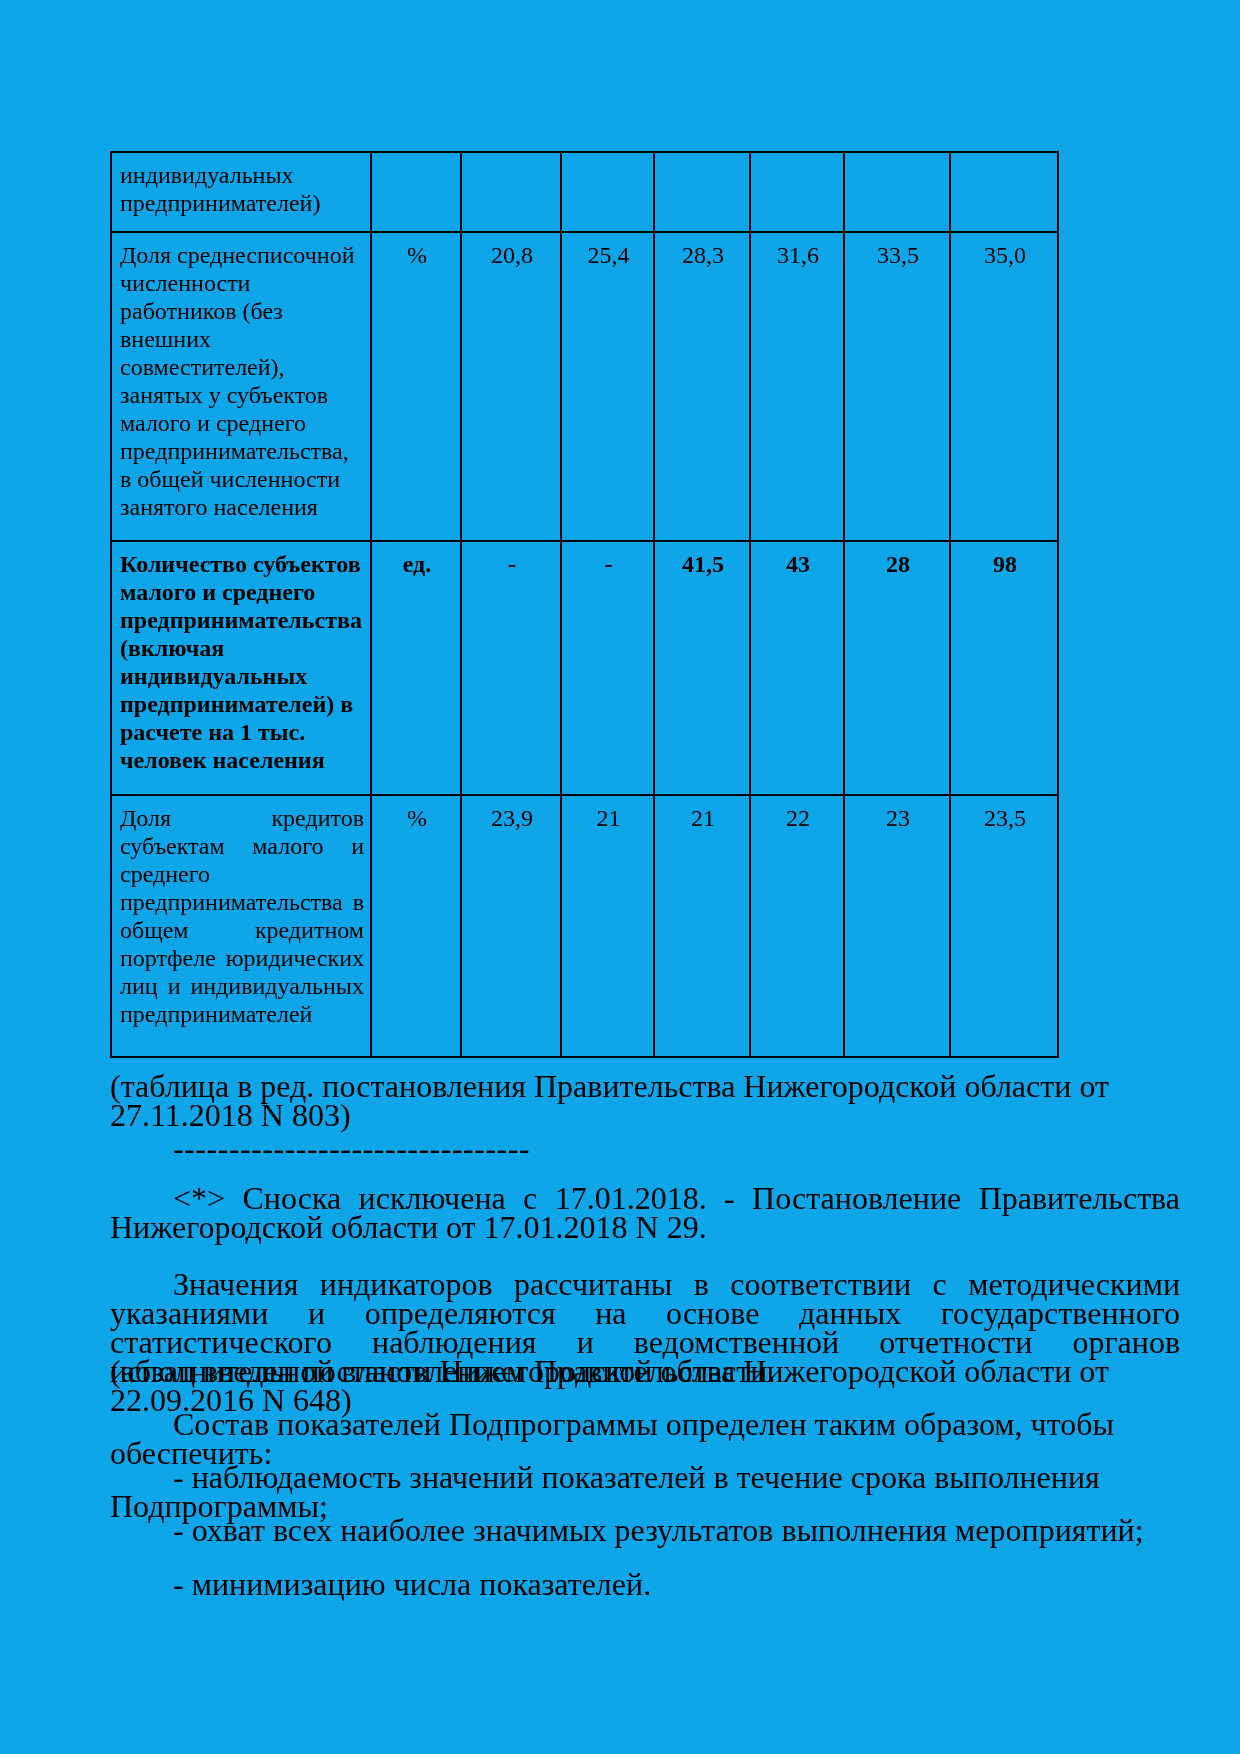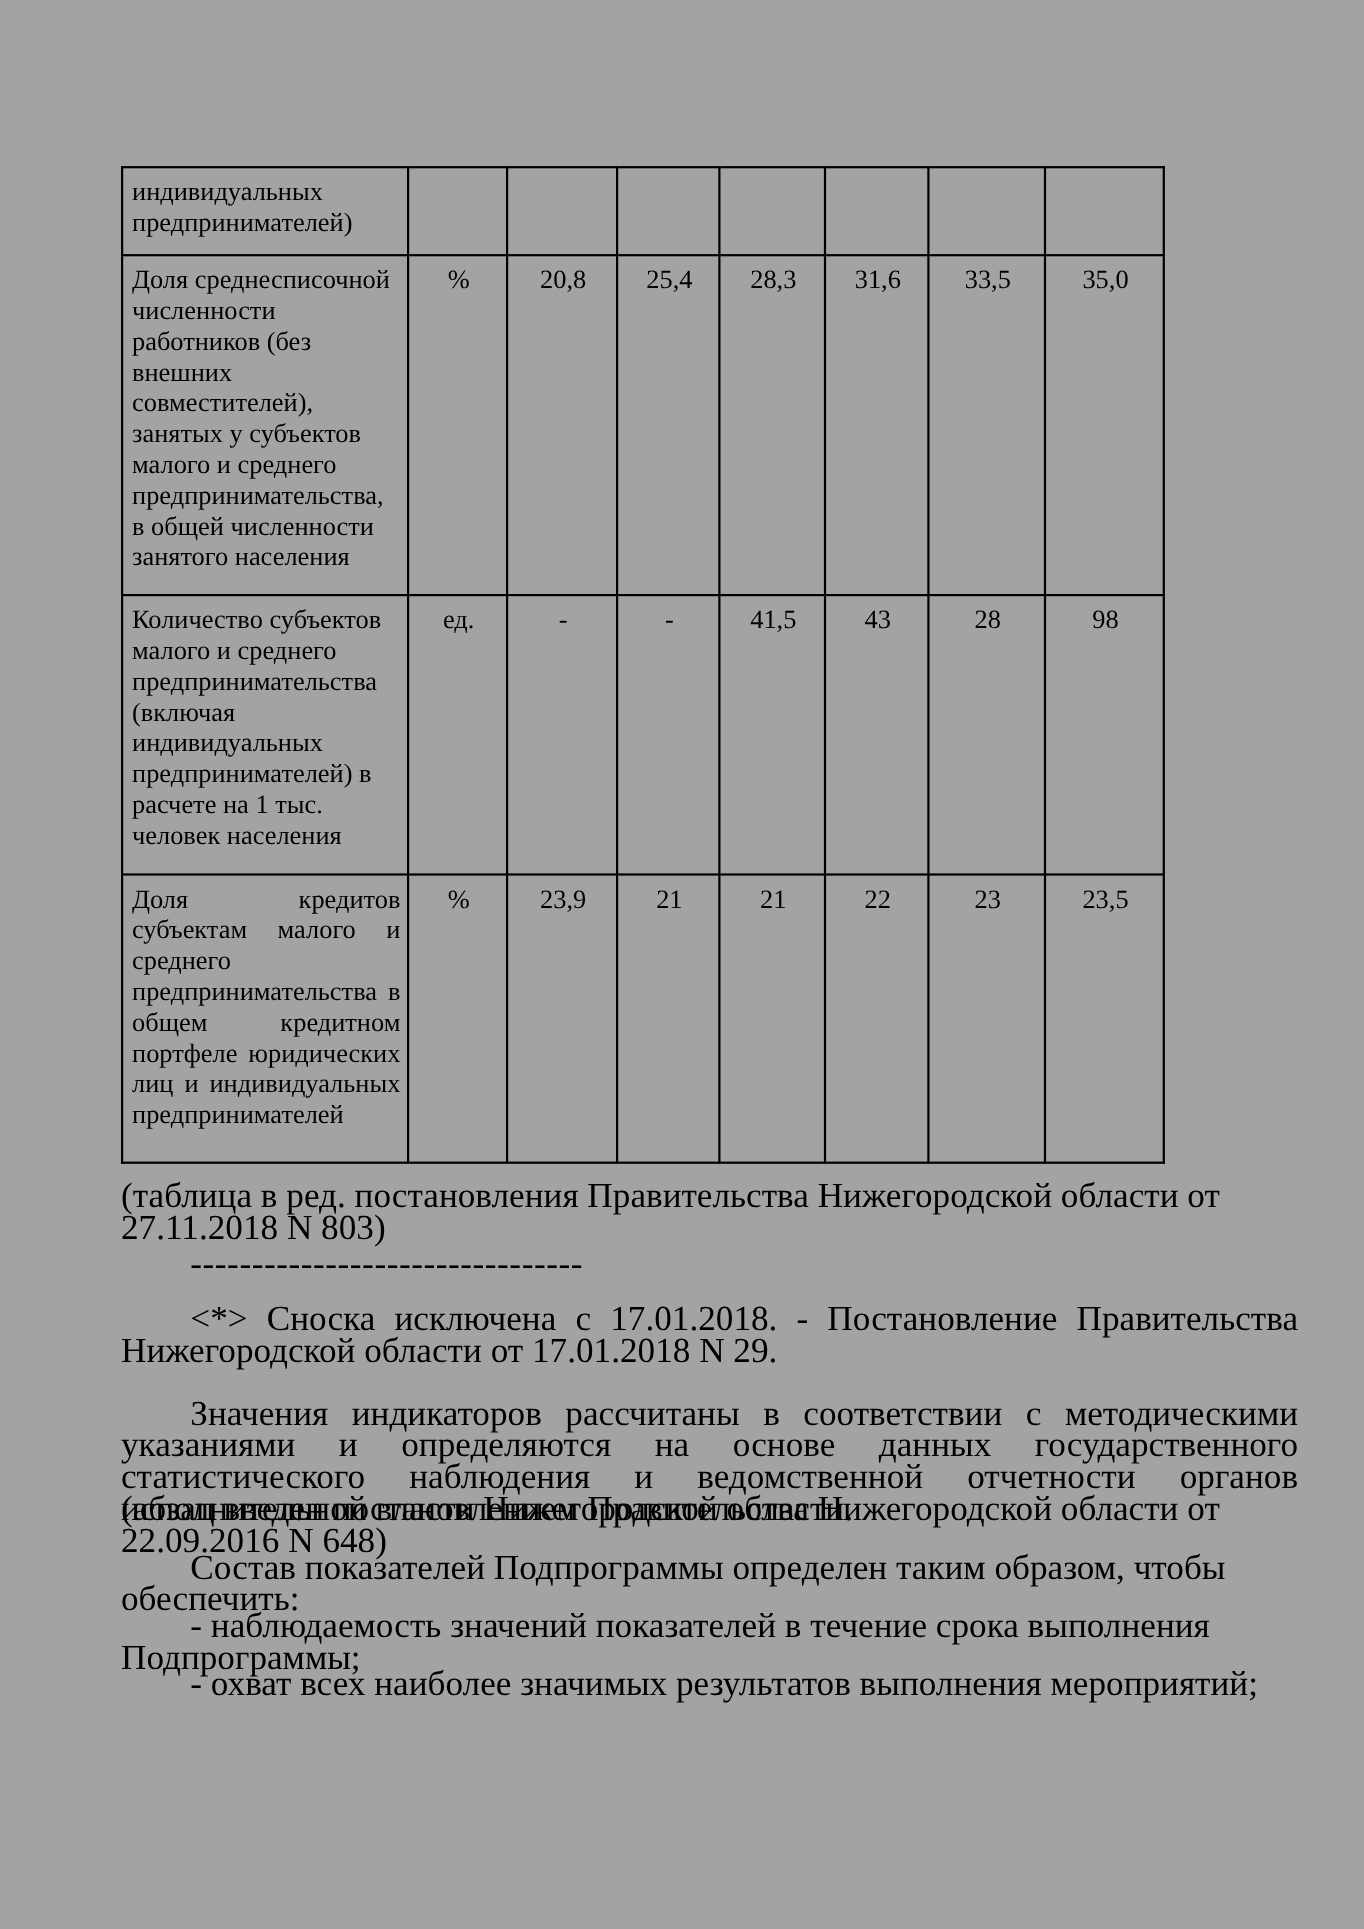--- a/index.html
+++ b/index.html
@@ -1,20 +1,20 @@
 <!DOCTYPE html>
 <html><head>
 <meta charset="utf-8">
 <style>
   html, body { margin: 0; padding: 0; background: #ffffff; }
   .page {
     position: relative;
     width: 1240px;
     height: 1754px;
-    background: #a3a3a3;
+    background: #0ea5e9;
     color: #000000;
     font-family: "Liberation Serif", "DejaVu Serif", serif;
     overflow: hidden;
   }
   table.ind-table {
     position: absolute;
     left: 110px;
     top: 151px;
     width: 947px;
     border-collapse: collapse;
@@ -82,21 +82,21 @@
         <tr style="height: 309px;">
           <td class="c-ind">Доля среднесписочной численности работников (без внешних совместителей), занятых у субъектов малого и среднего предпринимательства, в общей численности занятого населения</td>
           <td class="c-mid">%</td>
           <td class="c-mid">20,8</td>
           <td class="c-mid">25,4</td>
           <td class="c-mid">28,3</td>
           <td class="c-mid">31,6</td>
           <td class="c-mid">33,5</td>
           <td class="c-mid">35,0</td>
         </tr>
-        <tr style="height: 254px;">
+        <tr style="height: 254px; font-weight: bold;">
           <td class="c-ind">Количество субъектов малого и среднего предпринимательства (включая индивидуальных предпринимателей) в расчете на 1 тыс. человек населения</td>
           <td class="c-mid">ед.</td>
           <td class="c-mid">-</td>
           <td class="c-mid">-</td>
           <td class="c-mid">41,5</td>
           <td class="c-mid">43</td>
           <td class="c-mid">28</td>
           <td class="c-mid">98</td>
         </tr>
         <tr style="height: 262px;">
@@ -121,14 +121,15 @@
   <p class="txt para1 indent just">Значения индикаторов рассчитаны в соответствии с методическими указаниями и определяются на основе данных государственного статистического наблюдения и ведомственной отчетности органов исполнительной власти Нижегородской области.</p>
 
   <p class="txt abzats">(абзац введен постановлением Правительства Нижегородской области от 22.09.2016 N 648)</p>
 
   <p class="txt sostav indent">Состав показателей Подпрограммы определен таким образом, чтобы обеспечить:</p>
 
   <p class="txt bullet1 indent">- наблюдаемость значений показателей в течение срока выполнения Подпрограммы;</p>
 
   <p class="txt bullet2 indent">- охват всех наиболее значимых результатов выполнения мероприятий;</p>
 
+  <p class="txt bullet3 indent">- минимизацию числа показателей.</p>
 
 </div>
 
 </body></html>

